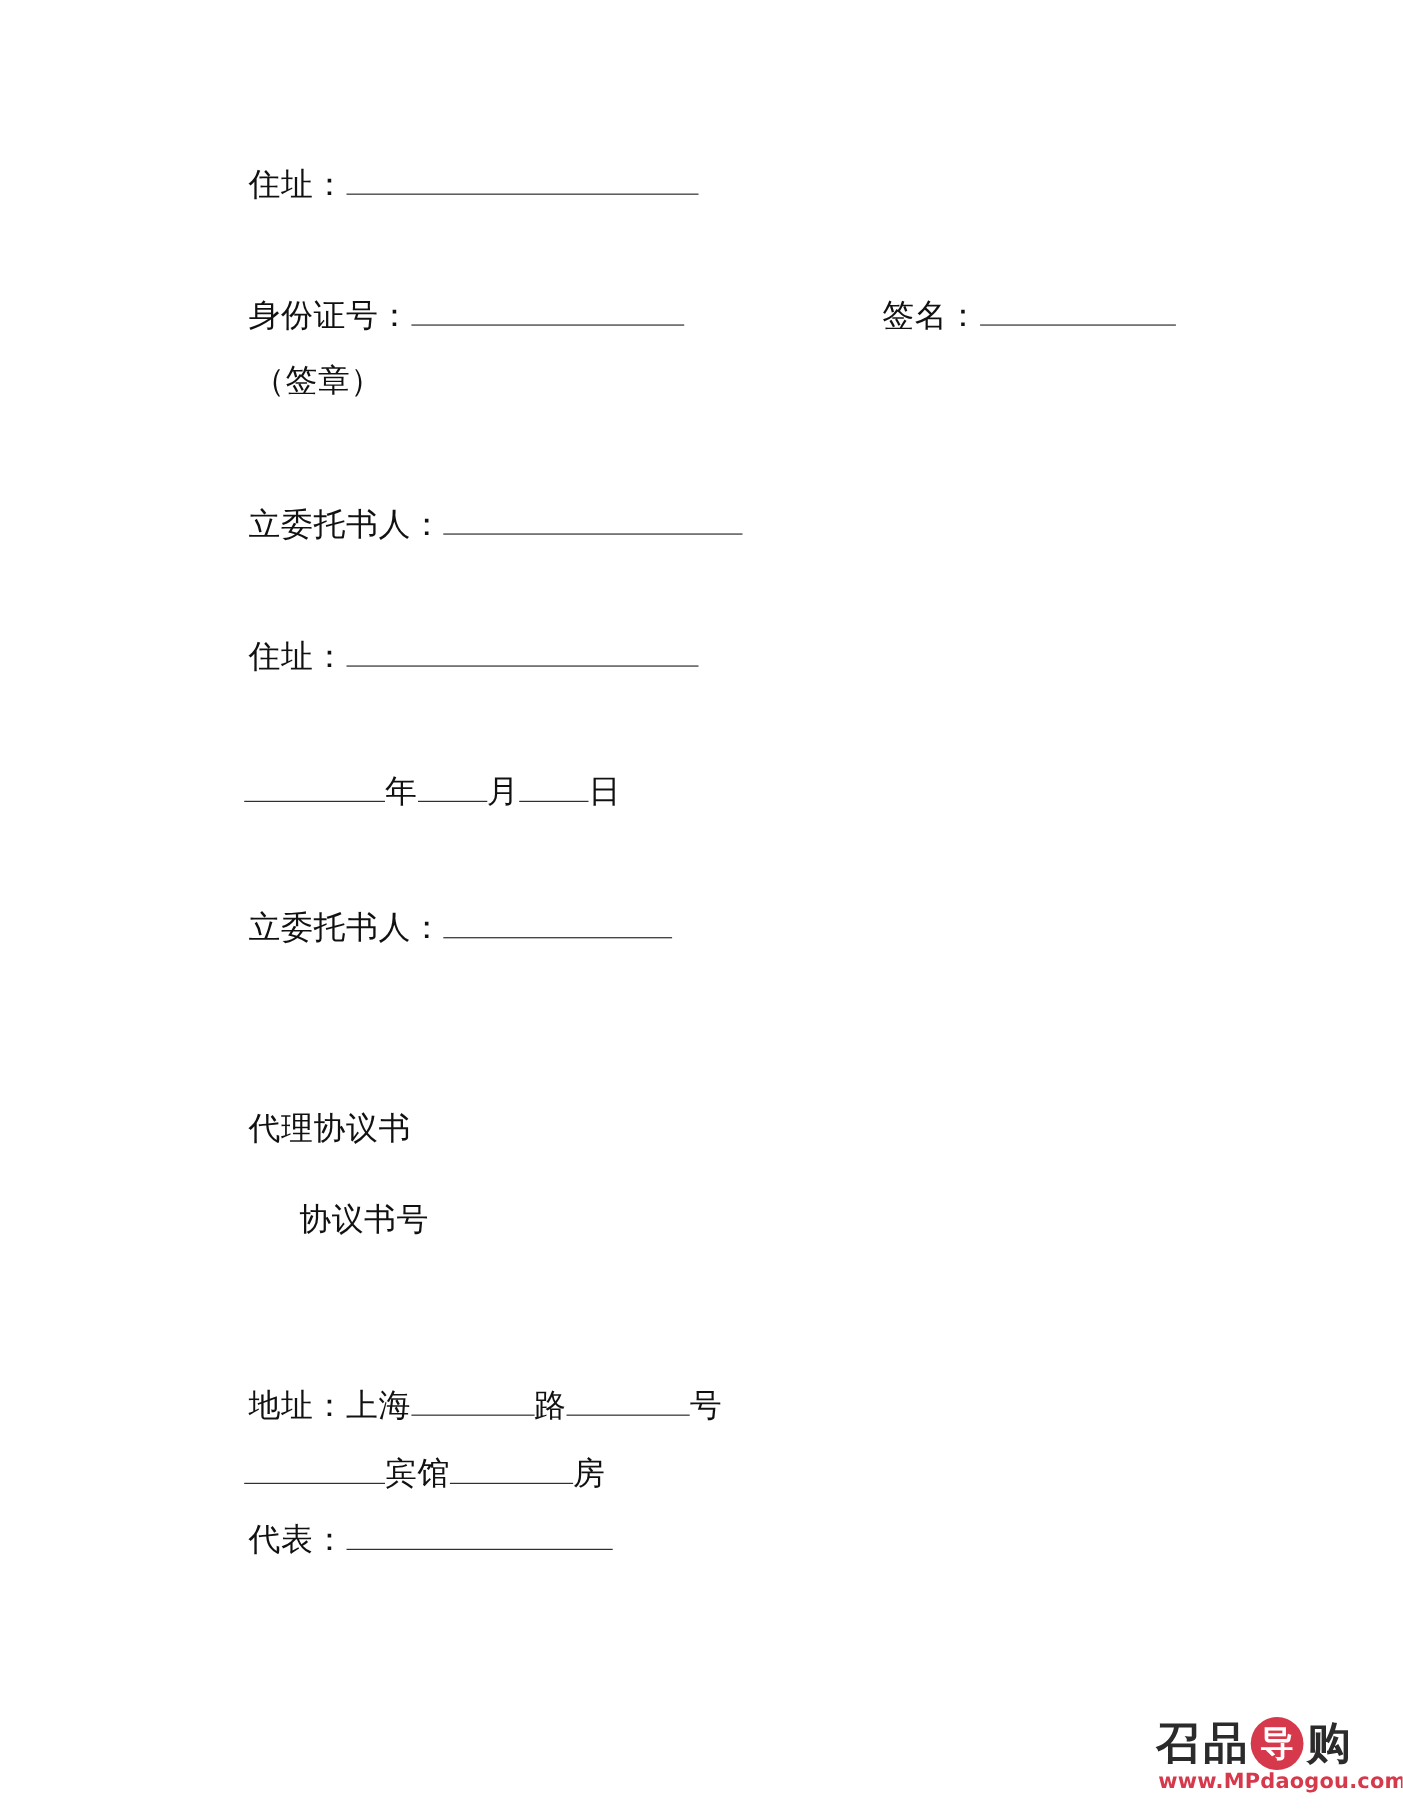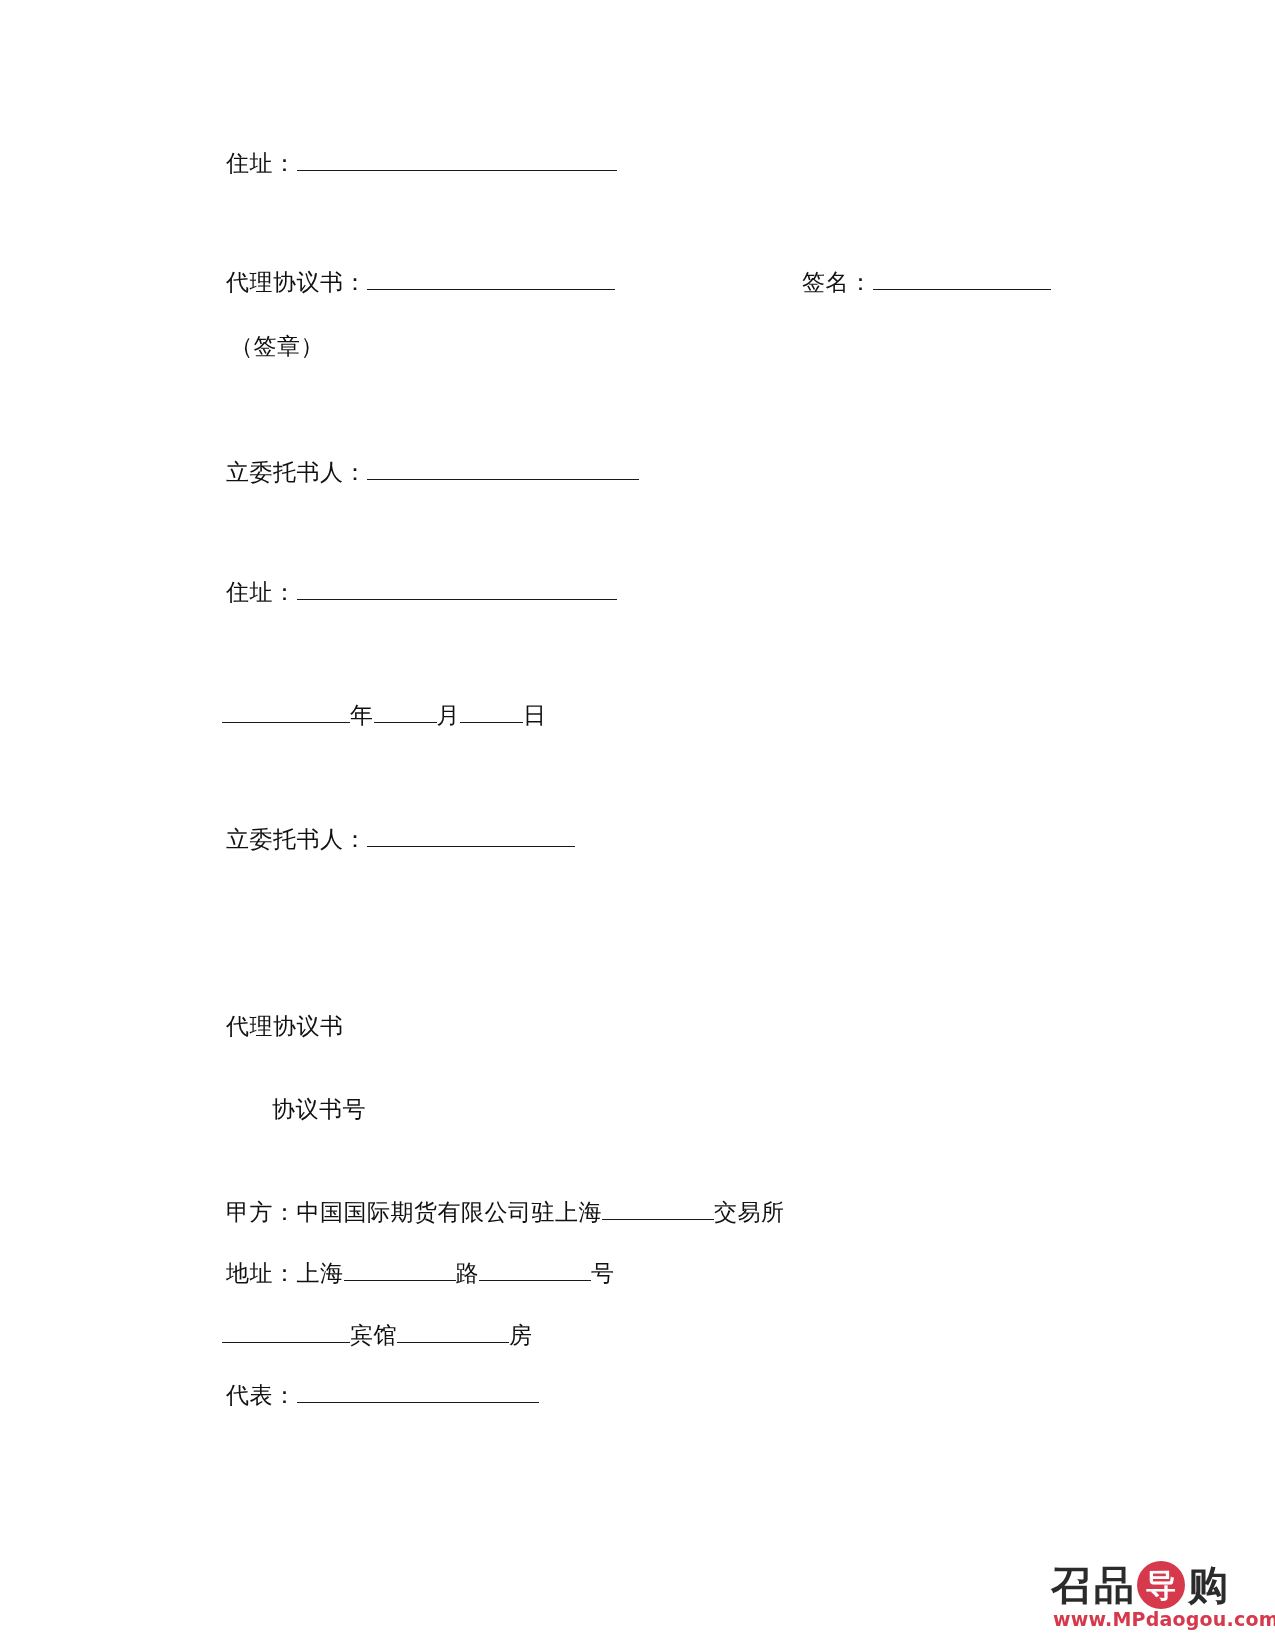--- a/index.html
+++ b/index.html
@@ -21,21 +21,21 @@
   .page {
     position: absolute;
     inset: 0;
     background: #ffffff;
   }
 
   
   .row {
     position: absolute;
     white-space: nowrap;
-    font-size: 23px;
+    font-size: 29px;
     line-height: 32px;
     letter-spacing: 0.5px;
     color: #111111;
   }
 
   .lbl {
     display: inline-block;
     vertical-align: baseline;
   }
 
@@ -103,21 +103,21 @@
 </head>
 <body>
 
 <div class="page">
 
   <div class="row" style="left:226px; top:146px;">
     <span class="lbl">住址：</span><span class="blank" style="width:320px;"></span>
   </div>
 
   <div class="row" style="left:226px; top:265px;">
-    <span class="lbl">代理协议书：</span><span class="blank" style="width:248px;"></span>
+    <span class="lbl">身份证号：</span><span class="blank" style="width:248px;"></span>
   </div>
   <div class="row" style="left:770px; top:265px;margin-left:32px;">
     <span class="lbl">签名：</span><span class="blank" style="width:178px;"></span>
   </div>
 
   <div class="row" style="left:230px; top:330px;">（签章）</div>
 
   <div class="row" style="left:226px; top:455px;">
     <span class="lbl">立委托书人：</span><span class="blank" style="width:272px;"></span>
   </div>
@@ -130,23 +130,20 @@
     <span class="blank" style="width:128px;"></span><span class="lbl">年</span><span class="blank" style="width:63px;"></span><span class="lbl">月</span><span class="blank" style="width:63px;"></span><span class="lbl">日</span>
   </div>
 
   <div class="row" style="left:226px; top:822px;">
     <span class="lbl">立委托书人：</span><span class="blank" style="width:208px;"></span>
   </div>
 
   <div class="row" style="left:226px; top:1010px;">代理协议书</div>
   <div class="row" style="left:226px; top:1093px;margin-left:46px;">协议书号</div>
 
-  <div class="row" style="left:226px; top:1195px;">
-    <span class="lbl">甲方：中国国际期货有限公司驻上海</span><span class="blank" style="width:112px;"></span><span class="lbl">交易所</span>
-  </div>
 
   <div class="row" style="left:226px; top:1256px;">
     <span class="lbl">地址：上海</span><span class="blank" style="width:112px;"></span><span class="lbl">路</span><span class="blank" style="width:112px;"></span><span class="lbl">号</span>
   </div>
 
   <div class="row" style="left:222px; top:1318px;">
     <span class="blank" style="width:128px;"></span><span class="lbl">宾馆</span><span class="blank" style="width:112px;"></span><span class="lbl">房</span>
   </div>
 
   <div class="row" style="left:226px; top:1378px;">

